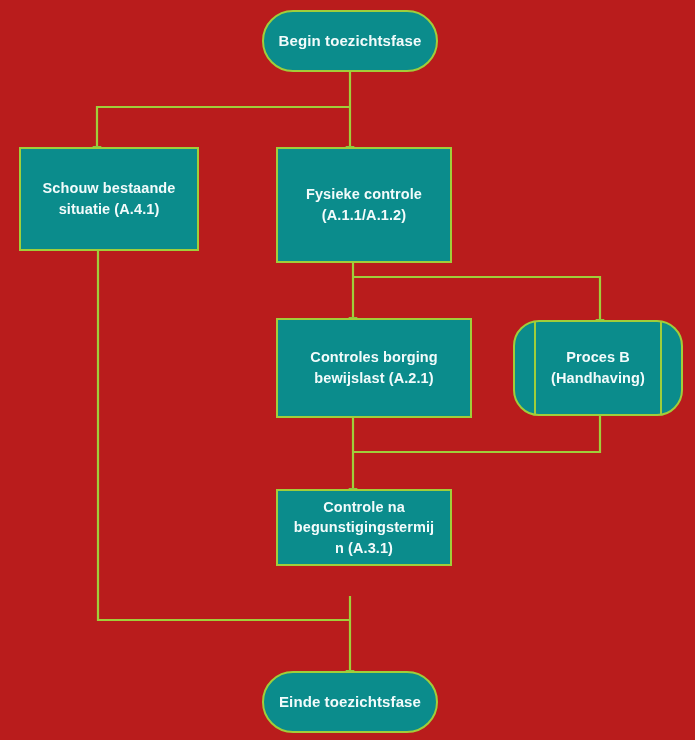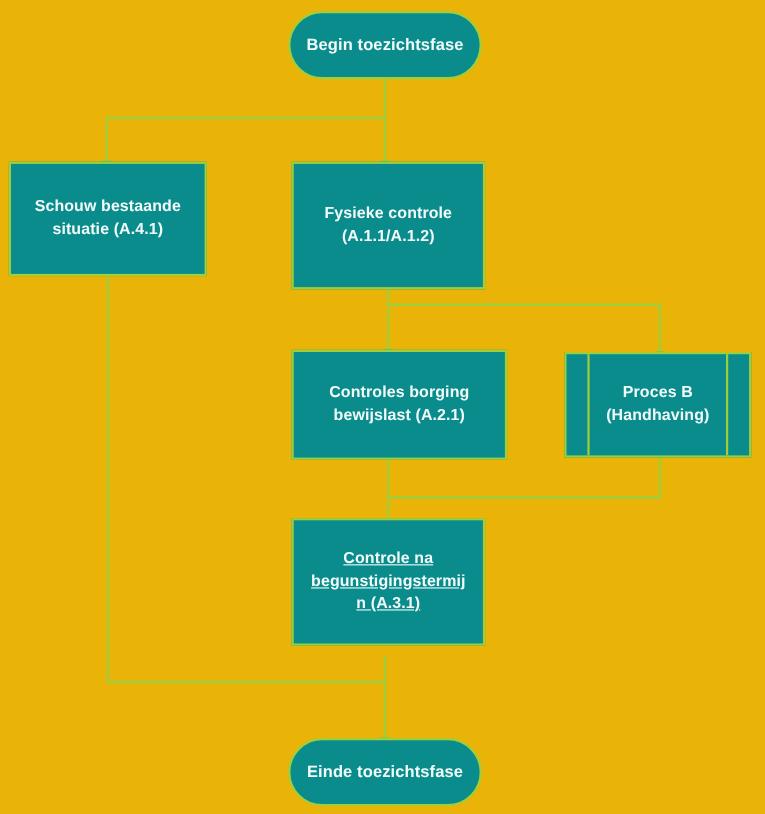--- a/index.html
+++ b/index.html
@@ -8,21 +8,21 @@
     padding: 0;
     background: #ffffff;
   }
   body {
     font-family: "Liberation Sans", sans-serif;
   }
   #canvas {
     position: relative;
     width: 695px;
     height: 740px;
-    background: #eab308;
+    background: #b91c1c;
     overflow: hidden;
   }
   #edges {
     position: absolute;
     left: 0;
     top: 0;
     width: 695px;
     height: 740px;
     pointer-events: none;
   }
@@ -42,20 +42,21 @@
     letter-spacing: 0.1px;
     padding: 0 8px;
     z-index: 2;
   }
   .node.terminator {
     border-radius: 999px;
     font-size: 15px;
   }
   .node.process {
     border-radius: 0;
+    margin-left: 11px;
   }
   .node.subprocess {
     border-radius: 0;
   }
   .node.subprocess .bar {
     position: absolute;
     top: 0;
     bottom: 0;
     width: 0;
     border-left: 2px solid #a0ce3a;
@@ -104,28 +105,28 @@
   <div class="node process" style="left: 265px; top: 147px; width: 176px; height: 116px;">
     <span class="label">Fysieke controle
 (A.1.1/A.1.2)</span>
   </div>
 
   <div class="node process" style="left: 265px; top: 318px; width: 196px; height: 100px;">
     <span class="label">Controles borging
 bewijslast (A.2.1)</span>
   </div>
 
-  <div class="node subprocess" style="left: 513px; top: 320px; width: 170px; height: 96px;">
+  <div class="node subprocess" style="left: 513px; top: 320px; width: 170px; height: 96px; border-radius: 26px;">
     <span class="bar left"></span>
     <span class="bar right"></span>
     <span class="label">Proces B
 (Handhaving)</span>
   </div>
 
-  <div class="node process" style="left: 265px; top: 471px; width: 176px; height: 116px; text-decoration: underline;">
+  <div class="node process" style="left: 265px; top: 489px; width: 176px; height: 77px;">
     <span class="label">Controle na
 begunstigingstermij
 n (A.3.1)</span>
   </div>
 
   <div class="node terminator" style="left: 262px; top: 671px; width: 176px; height: 62px;">
     <span class="label">Einde toezichtsfase</span>
   </div>
 
 </div>

